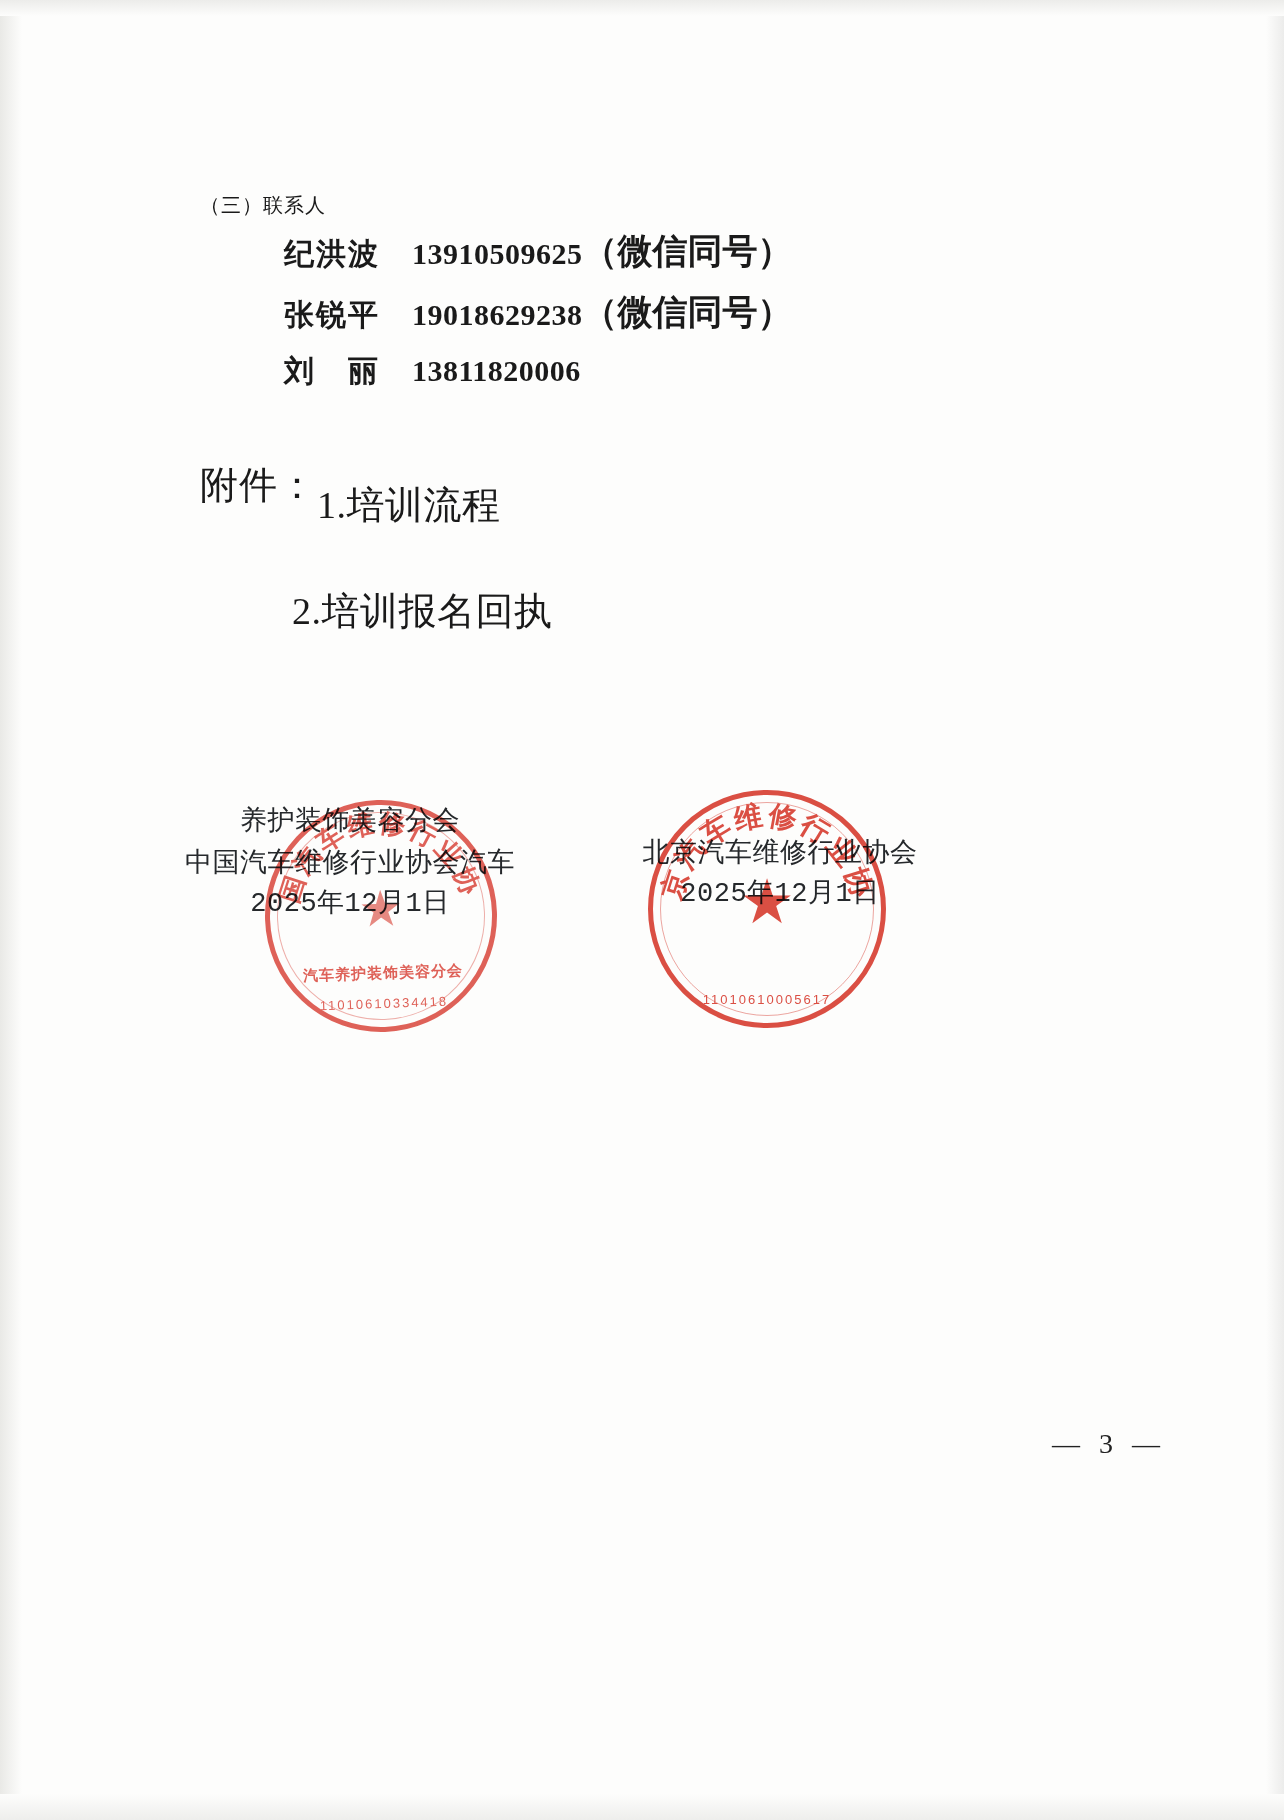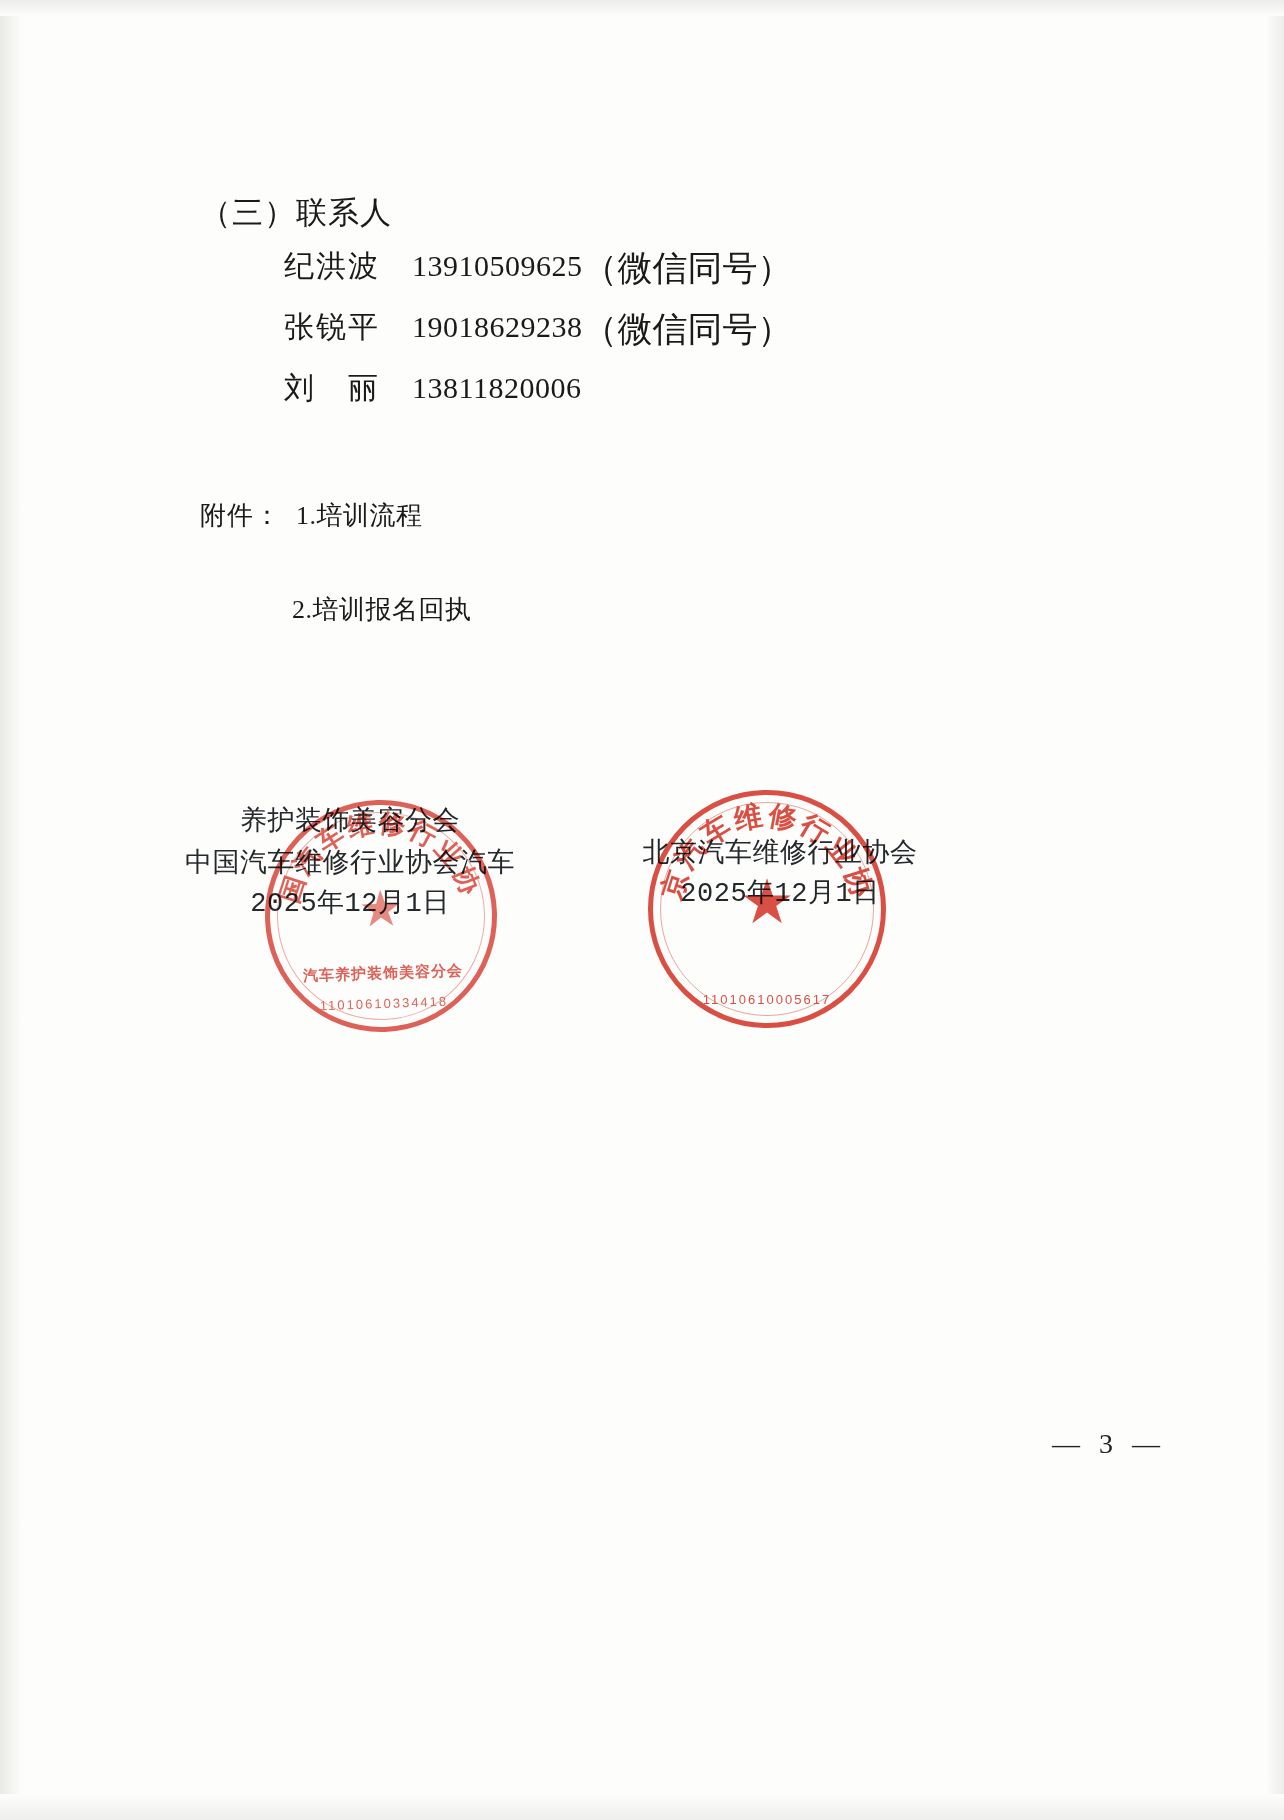--- a/index.html
+++ b/index.html
@@ -47,64 +47,64 @@
   }
 
   .content {
     position: absolute;
     left: 200px;
     top: 190px;
     width: 900px;
   }
 
   .section-heading {
-    font-size: 31px;
+    font-size: 20px;
     letter-spacing: 1px;
     line-height: 1.5;
     margin-bottom: 14px;
     font-family: Liberation Serif, serif;
   }
 
   .contact-list {
     margin: 0;
     padding: 0;
     list-style: none;
   }
   .contact-row {
     display: flex;
-    align-items: flex-start;
+    align-items: flex-end;
     font-size: 30px;
     line-height: 1.0;
     margin: 0 0 26px 0;
     padding-left: 84px;
+    font-weight: bold;
   }
   .contact-name {
     width: 128px;
     letter-spacing: 2px;
     white-space: pre;
   }
   .contact-phone {
     font-family: "Liberation Serif", serif;
     letter-spacing: 0.5px;
   }
   .contact-note {
     letter-spacing: 0px;
     font-size: 35px;
   }
 
   .attachments {
     margin-top: 60px;
   }
   .attach-line {
     display: flex;
-    align-items: flex-end;
-    font-size: 26px;
+    align-items: center;
+    font-size: 38px;
     line-height: 1.0;
     margin-bottom: 28px;
-    gap: 15px;
   }
   .attach-label {
     letter-spacing: 1px;
     white-space: pre;
   }
   .attach-item {
     letter-spacing: 0.5px;
     margin-top: 40px;
   }
   .attach-line.indent {

